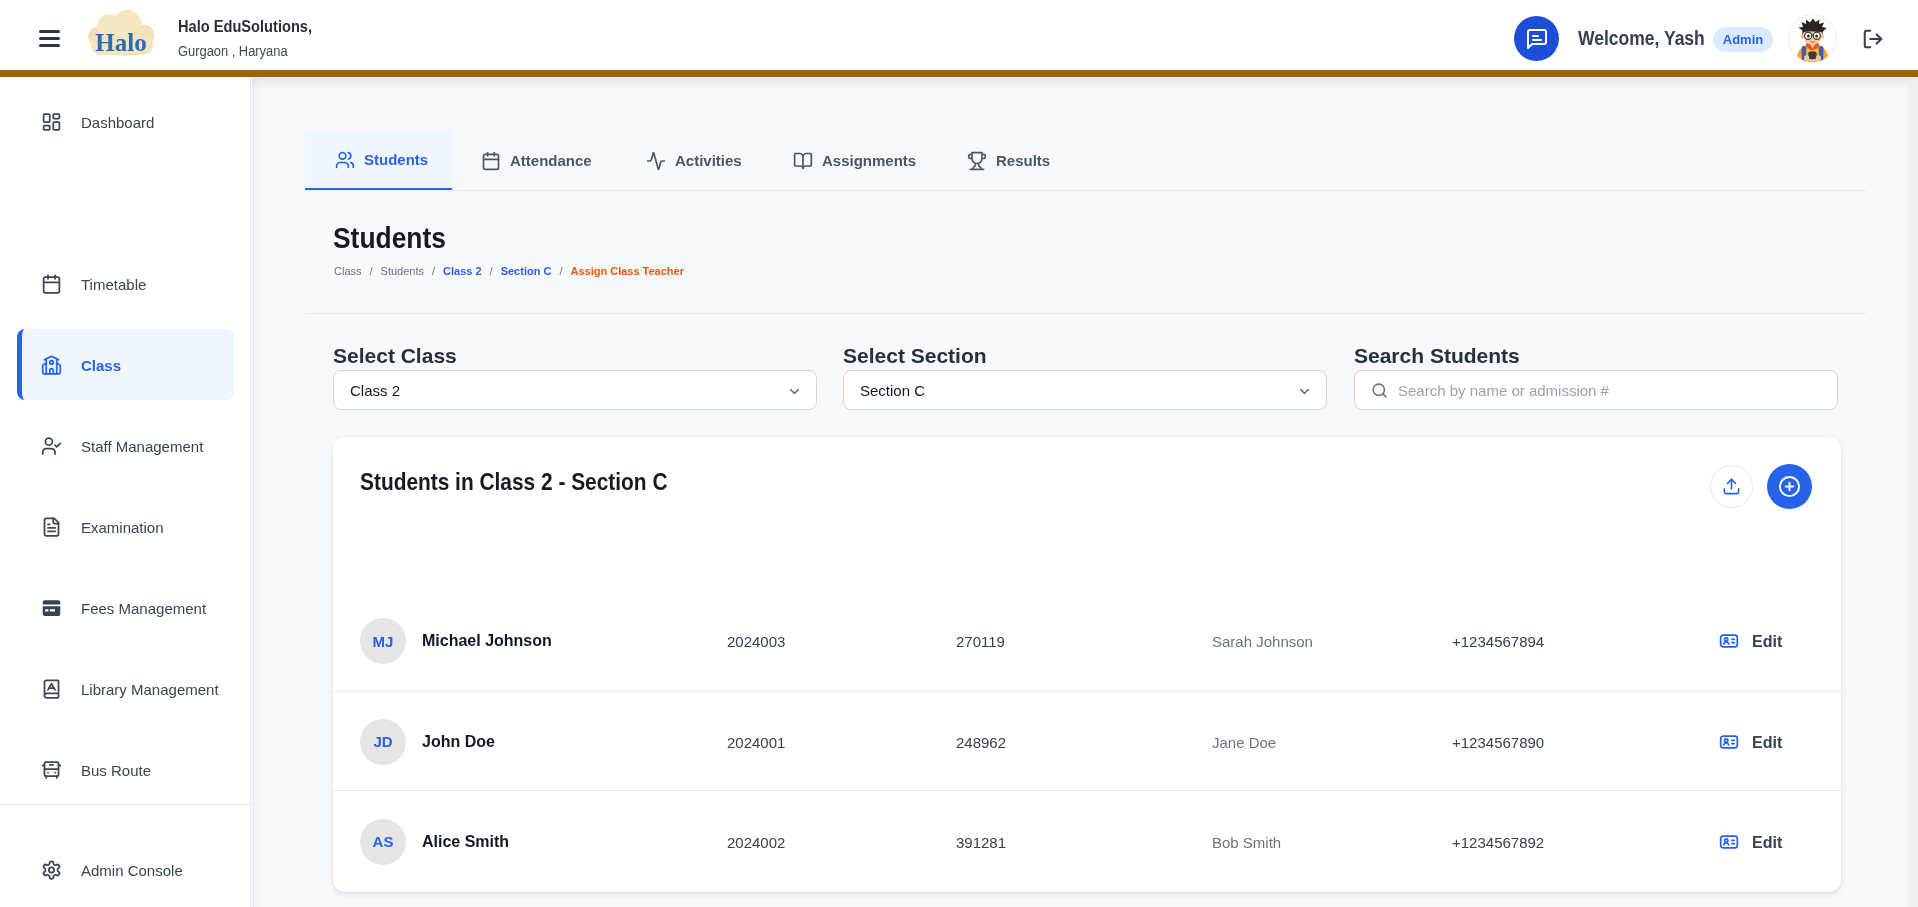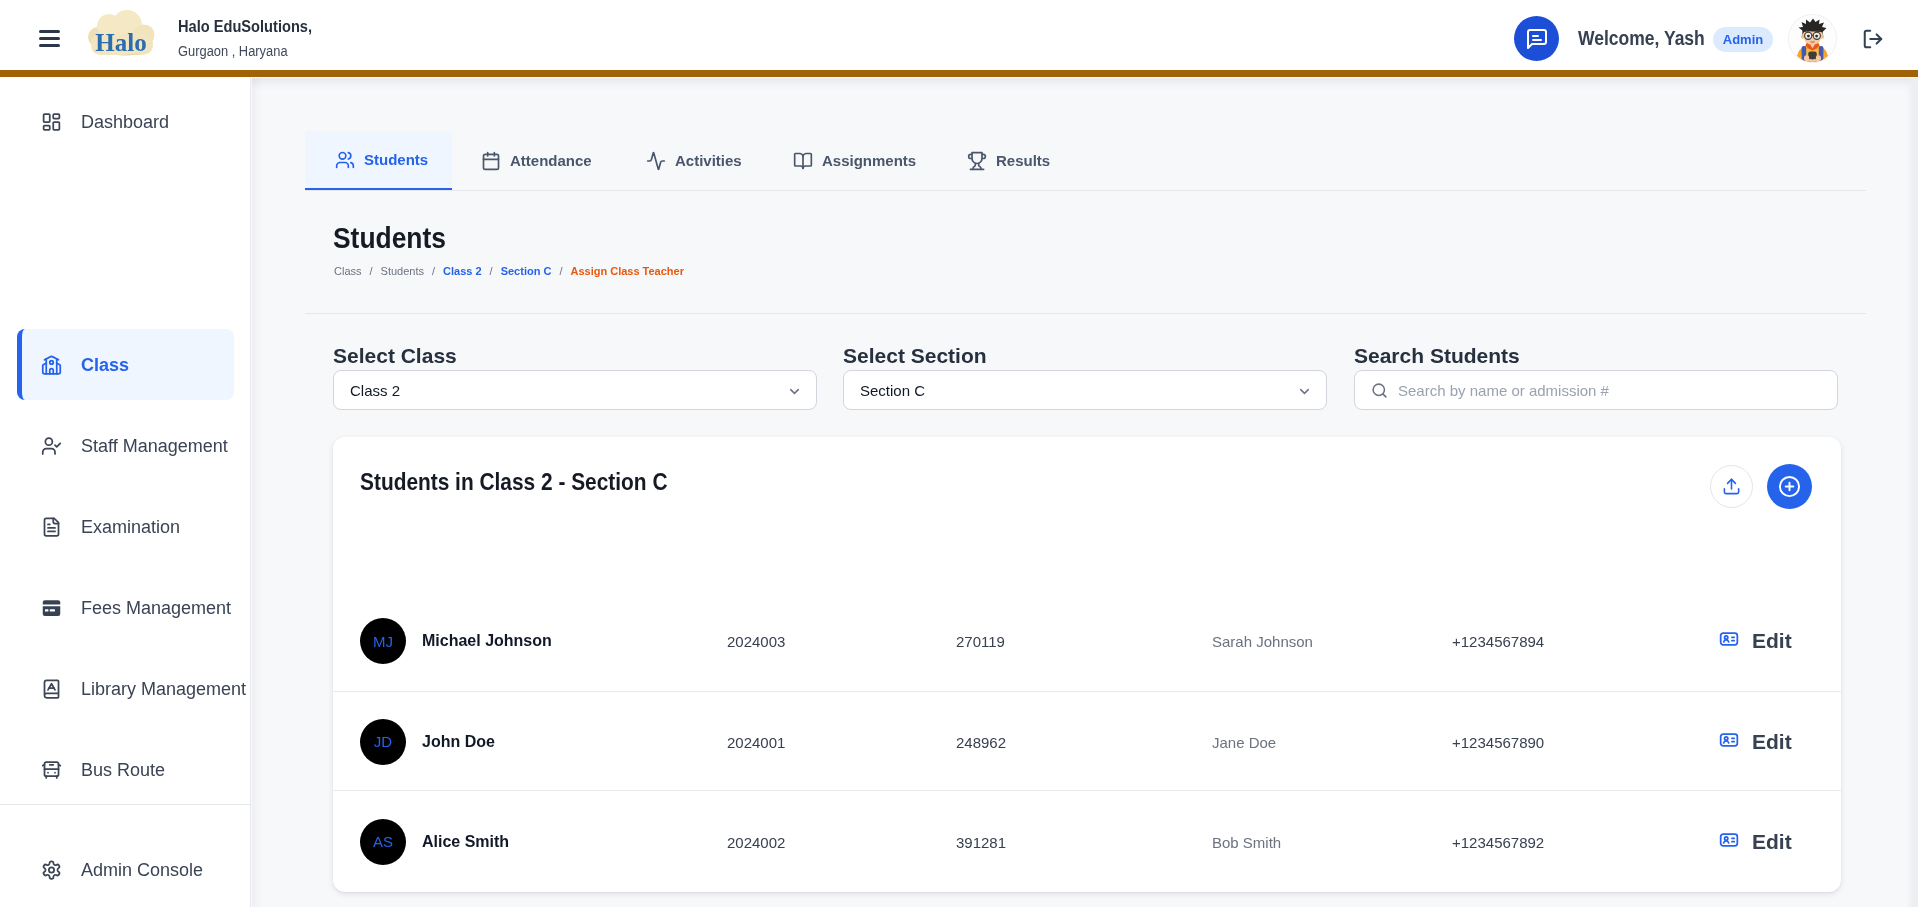--- a/index.html
+++ b/index.html
@@ -14,21 +14,21 @@
 #chatbtn { position:absolute; left:1514px; top:16px; width:45px; height:45px; border-radius:50%; background:#1d4ed8; display:flex; align-items:center; justify-content:center; }
 #welcome { position:absolute; left:1578px; top:27px; font-size:20px; font-weight:700; color:#364152; transform:scaleX(0.875); transform-origin:left center; }
 #adminpill { position:absolute; left:1713px; top:27px; width:60px; height:25px; border-radius:13px; background:#dbeafe; color:#2563eb; font-size:13px; font-weight:700; text-align:center; line-height:25px; }
 #avatar { position:absolute; left:1789px; top:15px; width:47px; height:47px; border-radius:50%; overflow:hidden; background:#fdfdfd; box-shadow:0 0 0 1px #f0f0f0; }
 #logout { position:absolute; left:1862px; top:28px; }
 
 
 #sidebar { position:absolute; left:0; top:77px; width:251px; height:830px; background:#fff; border-right:1px solid #e7e9ee; z-index:5; }
 .mitem { position:absolute; left:0; width:251px; height:44px; }
 .mitem svg { position:absolute; left:41px; top:50%; transform:translateY(-50%); }
-.mitem .mtxt { position:absolute; left:81px; top:50%; transform:translateY(-50%); font-size:18px; font-weight:500; color:#3a4454; white-space:nowrap; }
+.mitem .mtxt { position:absolute; left:81px; top:50%; transform:translateY(-50%); font-size:15px; font-weight:500; color:#3a4454; white-space:nowrap; }
 #active-item { position:absolute; left:17px; top:252px; width:217px; height:71px; background:#eff6ff; border-left:5px solid #2563eb; border-radius:8px; }
 .mitem.act .mtxt { color:#2563eb; font-weight:700; }
 #sb-divider { position:absolute; left:0; top:727px; width:251px; height:1px; background:#e7e9ee; }
 
 
 #main { position:absolute; left:252px; top:78px; width:1666px; height:829px; background:#f7f8fa; box-shadow:inset 0 14px 12px -12px rgba(35,45,65,0.12), inset 14px 0 12px -12px rgba(35,45,65,0.06); }
 
 #tabline { position:absolute; left:53px; top:112px; width:1561px; height:1px; background:#e5e7eb; }
 .tab { position:absolute; top:53px; height:59px; display:flex; align-items:center; font-size:15px; font-weight:600; color:#49566b; }
 .tab svg { margin-right:9px; }
@@ -46,25 +46,25 @@
 
 
 #card { position:absolute; left:81px; top:359px; width:1508px; height:455px; background:#fff; border-radius:12px; box-shadow:0 2px 6px rgba(16,24,40,0.09), 0 1px 2px rgba(16,24,40,0.06); }
 #cardtitle { position:absolute; left:27px; top:31px; font-size:24px; font-weight:700; color:#151a24; transform:scaleX(0.87); transform-origin:left top; }
 #upbtn { position:absolute; left:1377px; top:28px; width:43px; height:43px; border-radius:50%; background:#fff; border:1px solid #e2e5ea; display:flex; align-items:center; justify-content:center; }
 #addbtn { position:absolute; left:1434px; top:27px; width:45px; height:45px; border-radius:50%; background:#2563eb; display:flex; align-items:center; justify-content:center; }
 #thead { position:absolute; left:0; top:99px; width:1508px; height:54px; background:#f8f9fb; border-bottom:1px solid #e5e7eb; }
 .th { position:absolute; top:50%; transform:translateY(-50%); font-size:13px; font-weight:700; color:#6b7280; letter-spacing:0.5px; }
 .trow { position:absolute; left:0; width:1508px; height:100px; }
 .trow .sep { position:absolute; left:0; bottom:0; width:1508px; height:1px; background:#e8eaee; }
-.av { position:absolute; left:27px; top:50%; transform:translateY(-50%); width:46px; height:46px; border-radius:50%; background:#000000; color:#2563eb; font-size:15px; font-weight:400; display:flex; align-items:center; justify-content:center; }
+.av { position:absolute; left:27px; top:50%; transform:translateY(-50%); width:46px; height:46px; border-radius:50%; background:#e5e5e5; color:#2563eb; font-size:15px; font-weight:700; display:flex; align-items:center; justify-content:center; }
 .td { position:absolute; top:50%; transform:translateY(-50%); font-size:15px; color:#374151; white-space:nowrap; }
 .td.name { font-weight:700; color:#111827; font-size:16px; }
 .td.grey { color:#6b7280; }
-.td.edit { display:flex; align-items:flex-start; font-weight:700; color:#374151; font-size:21px; }
+.td.edit { display:flex; align-items:flex-end; font-weight:700; color:#374151; font-size:16px; }
 .td.edit svg { margin-right:13px; }
 
 
 .c1 { left:89px; } .c2 { left:394px; } .c3 { left:623px; } .c4 { left:879px; } .c5 { left:1119px; } .c6 { left:1386px; }
 </style>
 </head>
 <body>
 
 <div id="header">
   <div id="burger">
@@ -136,20 +136,29 @@
   <div id="active-item"></div>
   <div class="mitem" style="top:23px">
     <svg width="21" height="21" viewBox="0 0 24 24" fill="none" stroke="#3c4656" stroke-width="2" stroke-linecap="round" stroke-linejoin="round">
         <rect width="7" height="9" x="3" y="3" rx="1"></rect>
         <rect width="7" height="5" x="14" y="3" rx="1"></rect>
         <rect width="7" height="9" x="14" y="12" rx="1"></rect>
         <rect width="7" height="5" x="3" y="16" rx="1"></rect>
       </svg>
     <span class="mtxt">Dashboard</span>
   </div>
+  <div class="mitem" style="top:185px">
+    <svg width="21" height="21" viewBox="0 0 24 24" fill="none" stroke="#3c4656" stroke-width="2" stroke-linecap="round" stroke-linejoin="round">
+        <path d="M8 2v4"></path>
+        <path d="M16 2v4"></path>
+        <rect width="18" height="18" x="3" y="4" rx="2"></rect>
+        <path d="M3 10h18"></path>
+      </svg>
+    <span class="mtxt">Timetable</span>
+  </div>
   <div class="mitem act" style="top:266px">
     <svg width="21" height="21" viewBox="0 0 24 24" fill="none" stroke="#2563eb" stroke-width="2" stroke-linecap="round" stroke-linejoin="round">
         <path d="M14 22v-4a2 2 0 1 0-4 0v4"></path>
         <path d="m18 10 3.447 1.724a1 1 0 0 1 .553.894V20a2 2 0 0 1-2 2H4a2 2 0 0 1-2-2v-7.382a1 1 0 0 1 .553-.894L6 10"></path>
         <path d="M18 5v17"></path>
         <path d="m4 6 7.106-3.553a2 2 0 0 1 1.788 0L20 6"></path>
         <path d="M6 5v17"></path>
         <circle cx="12" cy="9" r="2"></circle>
       </svg>
     <span class="mtxt">Class</span>

